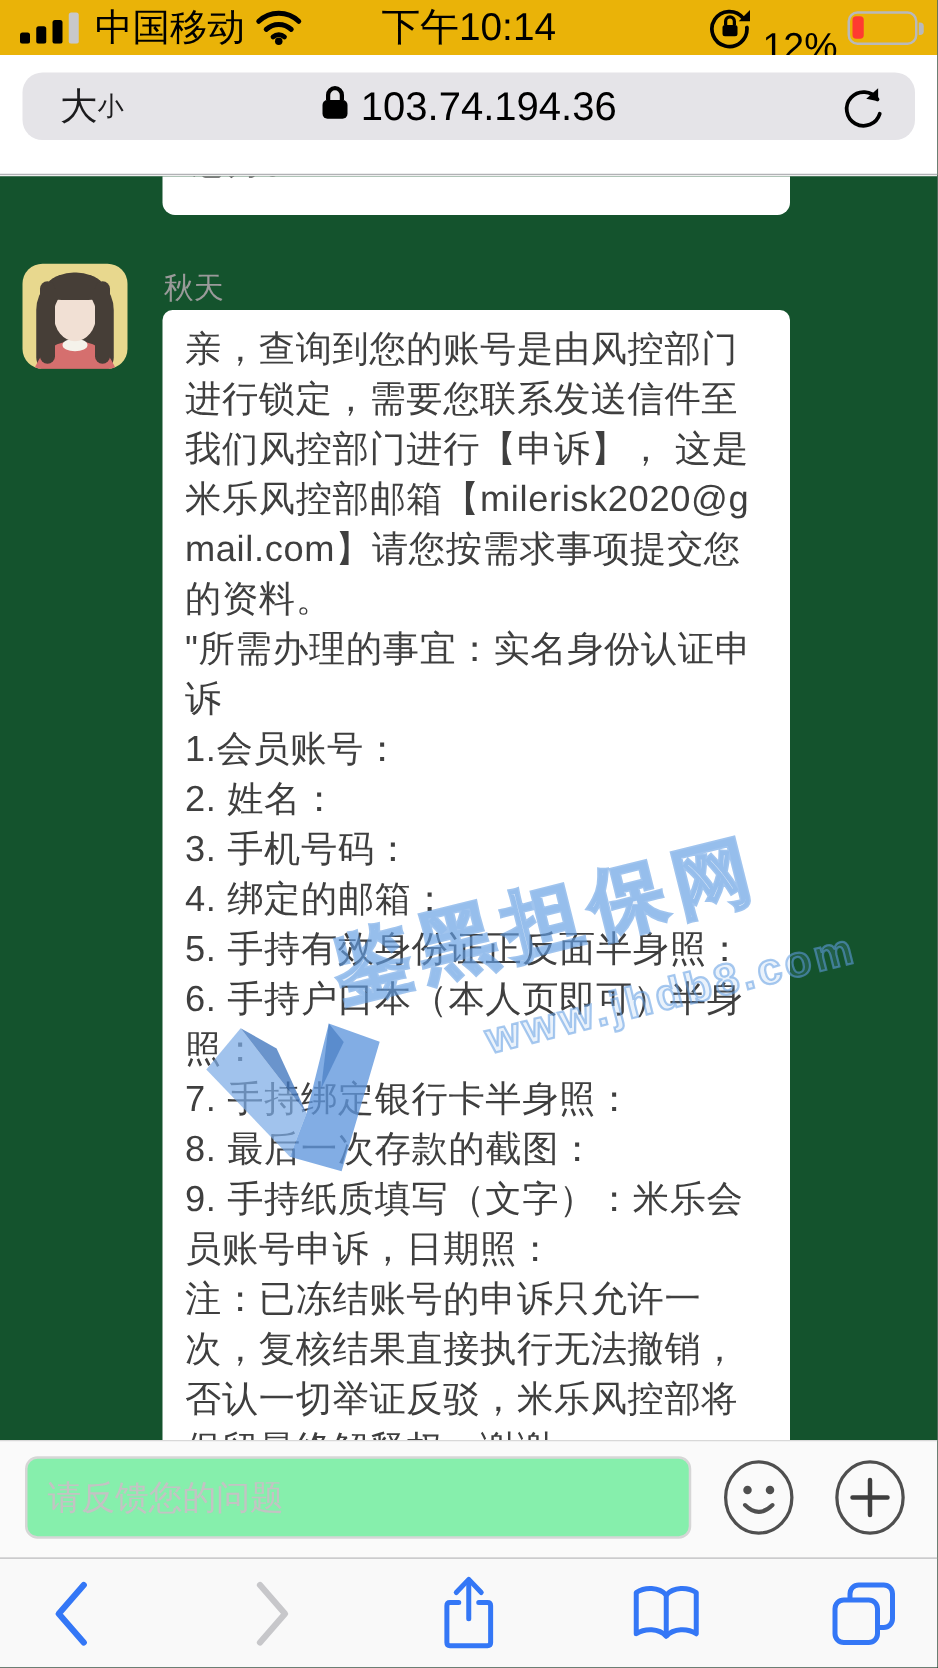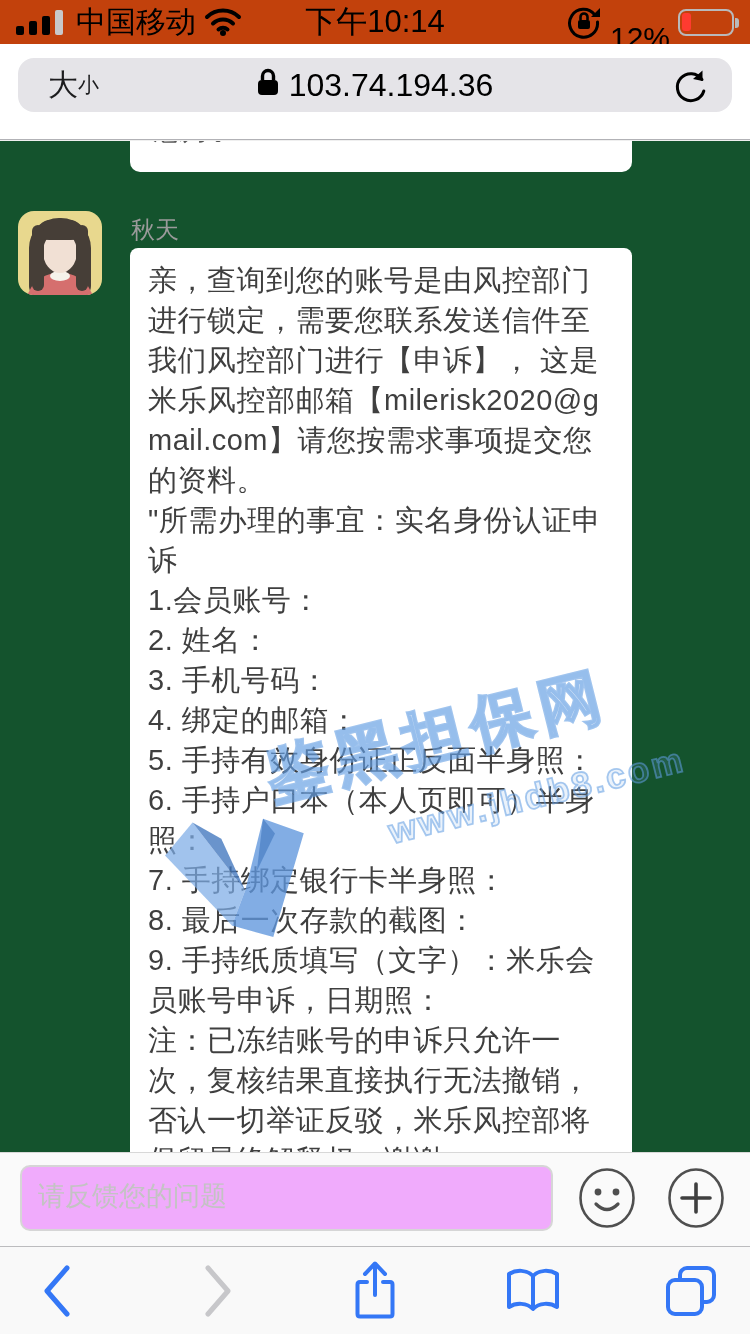--- a/index.html
+++ b/index.html
@@ -1,20 +1,20 @@
 <!DOCTYPE html>
 <html><head>
 <meta charset="utf-8">
 <style>
   * { margin:0; padding:0; box-sizing:border-box; }
   body { font-family:"Liberation Sans", sans-serif; background:#333; }
   .screen { position:relative; width:750px; height:1334px; margin:0 auto; background:#efefef; overflow:hidden; }
 
   
-  .status-bar { position:absolute; top:0; left:0; width:750px; height:44px; background:#c2410c;
+  .status-bar { position:absolute; top:0; left:0; width:750px; height:44px; background:#eab308;
     display:flex; align-items:center; justify-content:space-between; padding:0 16px; }
   .sb-left, .sb-right { display:flex; align-items:center; gap:8px; }
   .sb-carrier { font-size:30px; color:#000; }
   .sb-time { position:absolute; left:50%; transform:translateX(-50%); font-size:31px; font-weight:400; color:#000; }
   .sb-pct { font-size:30px; color:#000;margin-top:32px; }
   .battery { position:relative; width:56px; height:27px; border:2.5px solid #b9b9bb; border-radius:8px; }
   .battery .fill { position:absolute; left:2px; top:2px; width:9px; height:18px; background:#ff3b30; border-radius:3px; }
   .battery .nub { position:absolute; right:-7px; top:7px; width:4px; height:10px; background:#b9b9bb; border-radius:0 3px 3px 0; }
 
   
@@ -49,23 +49,23 @@
   
   .watermark { position:absolute; left:150px; top:548px; width:520px; height:270px; transform:rotate(-14deg); pointer-events:none; }
   .wm-title { position:absolute; left:133px; top:14px; font-size:62px; font-weight:700; letter-spacing:8px;
     color:rgba(116,168,228,0.18); -webkit-text-stroke:2.5px rgba(96,156,226,0.60); }
   .wm-url { position:absolute; left:238px; top:118px; font-size:35px; font-weight:700; letter-spacing:3px;
     color:rgba(116,168,228,0.15); -webkit-text-stroke:1.8px rgba(96,156,226,0.55); }
   .wm-logo { position:absolute; left:4px; top:66px; }
 
   
   .composer { position:absolute; top:1152px; left:0; width:750px; height:94px; background:#fafafa; border-top:1px solid #d8d8d8; }
-  .feedback-input { position:absolute; left:20px; top:12px; width:533px; height:66px; background:#f0abfc;
+  .feedback-input { position:absolute; left:20px; top:12px; width:533px; height:66px; background:#86efac;
     border:2px solid #d6d6d6; border-radius:10px; font-size:27px; padding:0 16px; color:#333; outline:none;
-    font-family:Liberation Mono, monospace; }
+    font-family:Liberation Sans, sans-serif; }
   .feedback-input::placeholder { color:#c3c3c3; }
   .icon-btn { position:absolute; top:14px; width:60px; height:62px; background:none; border:none; padding:0; }
   .smiley-btn { left:577px; }
   .plus-btn { left:666px; }
 
   
   .toolbar { position:absolute; top:1246px; left:0; width:750px; height:88px; background:#f9f9f9; border-top:1px solid #bcbcbe; }
   .tb-btn { position:absolute; top:0; width:90px; height:88px; background:none; border:none; display:flex; align-items:center; justify-content:center; }
   .tb-back { left:12px; } .tb-fwd { left:173px; } .tb-share { left:330px; } .tb-book { left:488px; } .tb-tabs { left:646px; }
 </style>

